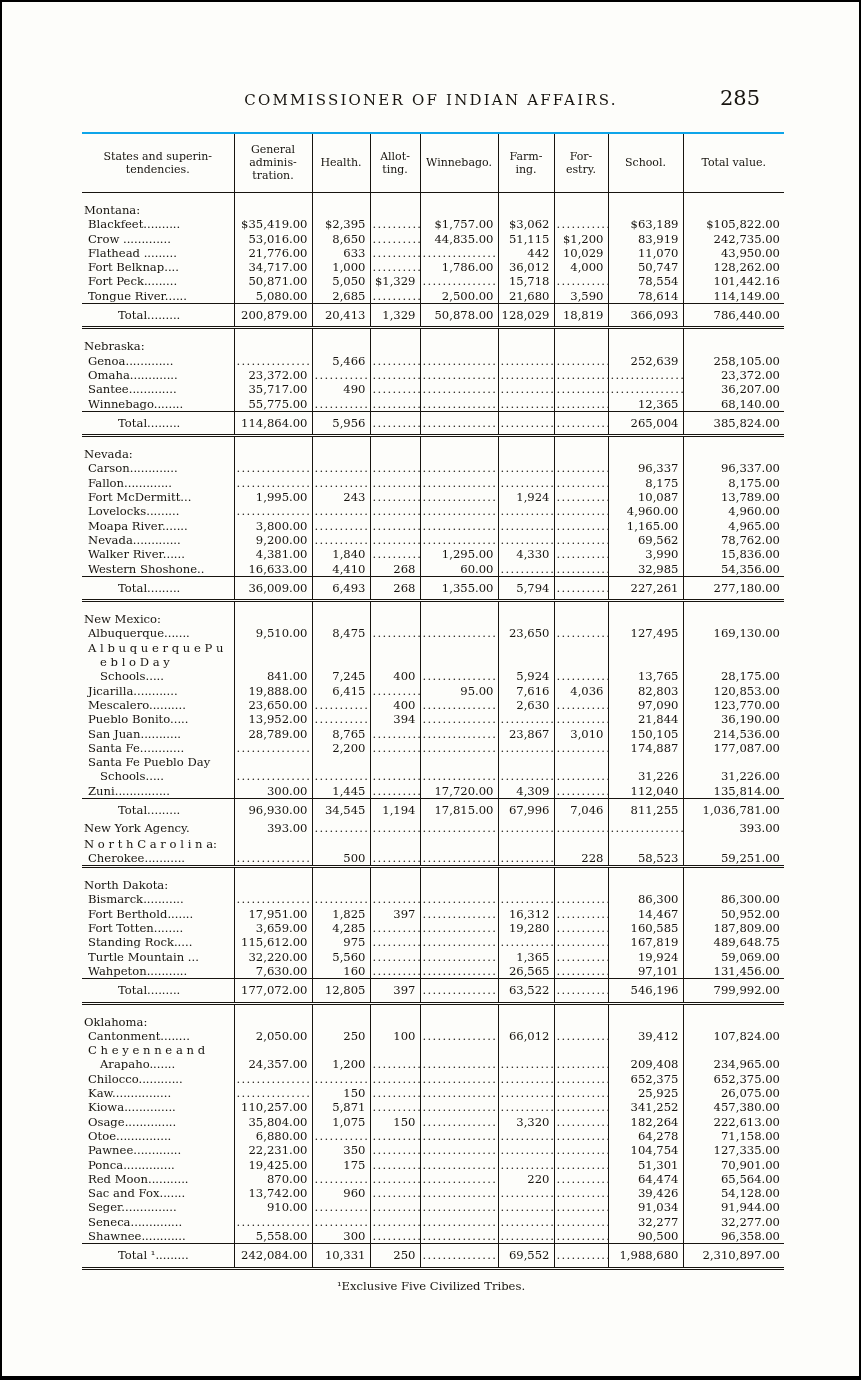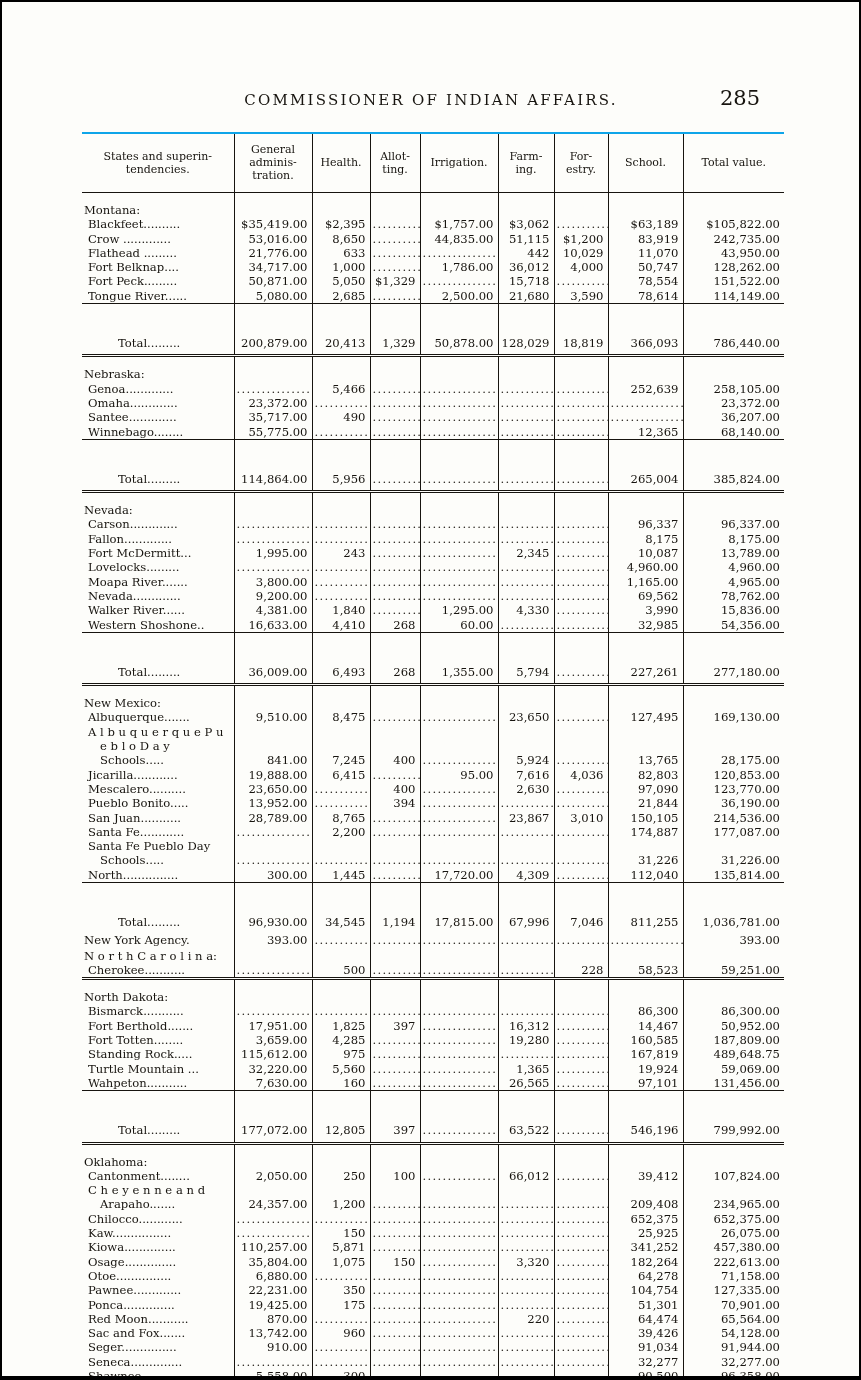--- a/index.html
+++ b/index.html
@@ -53,21 +53,21 @@
     font-size: 11.6px;
     line-height: 14.3px;
     padding: 0;
   }
   td .cv { overflow: hidden; white-space: nowrap; padding: 0 4px 0 2px; }
   .cv.num { text-align: right; }
   .cv.dots { letter-spacing: 1.3px; color: #2b2721; padding-right: 0; }
   td.c-label .cl { overflow: hidden; }
   .ind-0 .cl { padding-left: 2px; }
   .ind-1 .cl { padding-left: 18px; text-indent: -12px; }
-  .ind-2 .cl { padding-left: 36px; margin-top: 28px; }
+  .ind-2 .cl { padding-left: 36px; }
   tr.r-group td { padding-top: 10px; }
   tr.r-group.tight td { padding-top: 1px; }
   tr.r-total td { padding-top: 4px; padding-bottom: 4px; }
   tr.rule-above td { border-top: 1px solid #17140f; }
   tr.rule-below-double td { border-bottom: 3px double #17140f; }
 
   .footnote { margin-top: 9px; text-align: center; font-size: 11.6px; }
 </style>
 </head>
 <body>
@@ -97,21 +97,21 @@
       <thead>
         <tr>
           <th class="c-label">States and superin-
 tendencies.</th>
           <th class="c-val">General
 adminis-
 tration.</th>
           <th class="c-val">Health.</th>
           <th class="c-val">Allot-
 ting.</th>
-          <th class="c-val">Irrigation.</th>
+          <th class="c-val">Winnebago.</th>
           <th class="c-val">Farm-
 ing.</th>
           <th class="c-val">For-
 estry.</th>
           <th class="c-val">School.</th>
           <th class="c-val">Total value.</th>
         </tr>
       </thead>
       <tbody>
           <tr class="r-group">
@@ -278,21 +278,21 @@
             <td class="c-val">
               <div class="cv num">15,718</div>
             </td>
             <td class="c-val">
               <div class="cv dots">......................................................................</div>
             </td>
             <td class="c-val">
               <div class="cv num">78,554</div>
             </td>
             <td class="c-val">
-              <div class="cv num">151,522.00</div>
+              <div class="cv num">101,442.16</div>
             </td>
           </tr>
           <tr class="r-item">
             <td class="c-label ind-1">
               <div class="cl">Tongue River......</div>
             </td>
             <td class="c-val">
               <div class="cv num">5,080.00</div>
             </td>
             <td class="c-val">
@@ -617,21 +617,21 @@
             <td class="c-val">
               <div class="cv num">243</div>
             </td>
             <td class="c-val">
               <div class="cv dots">......................................................................</div>
             </td>
             <td class="c-val">
               <div class="cv dots">......................................................................</div>
             </td>
             <td class="c-val">
-              <div class="cv num">2,345</div>
+              <div class="cv num">1,924</div>
             </td>
             <td class="c-val">
               <div class="cv dots">......................................................................</div>
             </td>
             <td class="c-val">
               <div class="cv num">10,087</div>
             </td>
             <td class="c-val">
               <div class="cv num">13,789.00</div>
             </td>
@@ -1066,21 +1066,21 @@
             </td>
             <td class="c-val">
               <div class="cv num">31,226</div>
             </td>
             <td class="c-val">
               <div class="cv num">31,226.00</div>
             </td>
           </tr>
           <tr class="r-item">
             <td class="c-label ind-1">
-              <div class="cl">North...............</div>
+              <div class="cl">Zuni...............</div>
             </td>
             <td class="c-val">
               <div class="cv num">300.00</div>
             </td>
             <td class="c-val">
               <div class="cv num">1,445</div>
             </td>
             <td class="c-val">
               <div class="cv dots">......................................................................</div>
             </td>
@@ -1908,15 +1908,16 @@
             <td class="c-val">
               <div class="cv num">1,988,680</div>
             </td>
             <td class="c-val">
               <div class="cv num">2,310,897.00</div>
             </td>
           </tr>
         </tbody>
     </table>
 
+    <div class="footnote">¹Exclusive Five Civilized Tribes.</div>
 
   </div>
 </div>
 
 </body></html>

